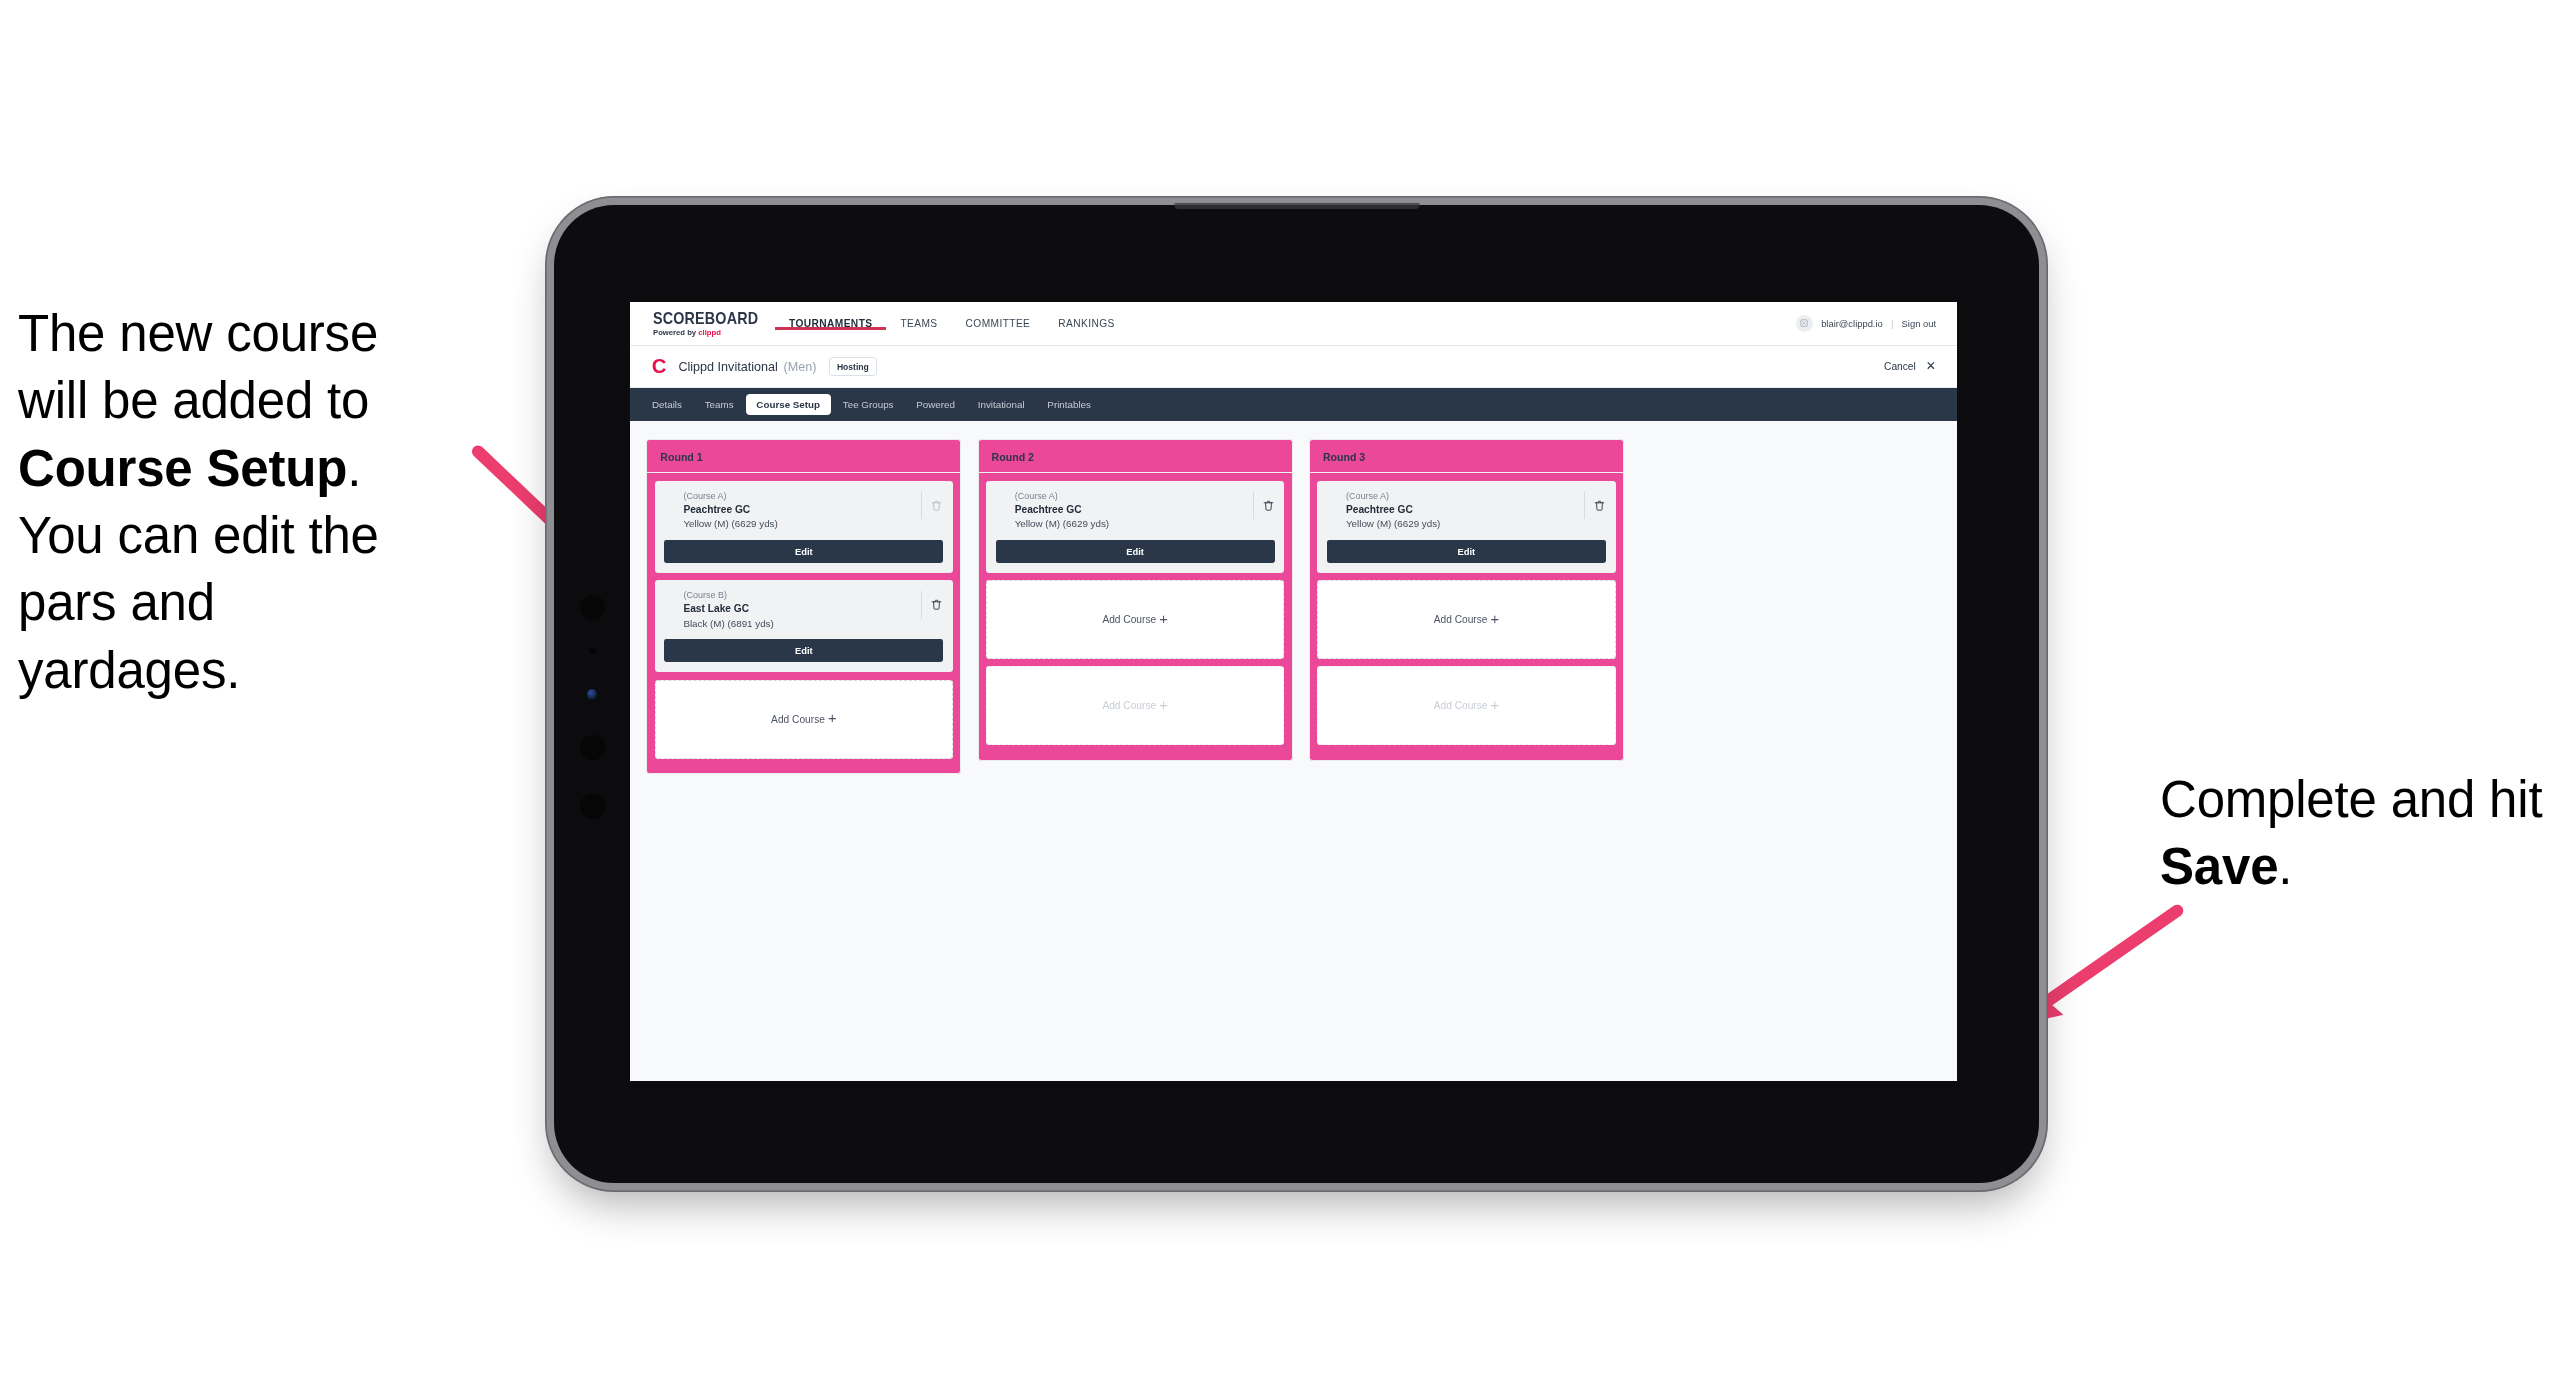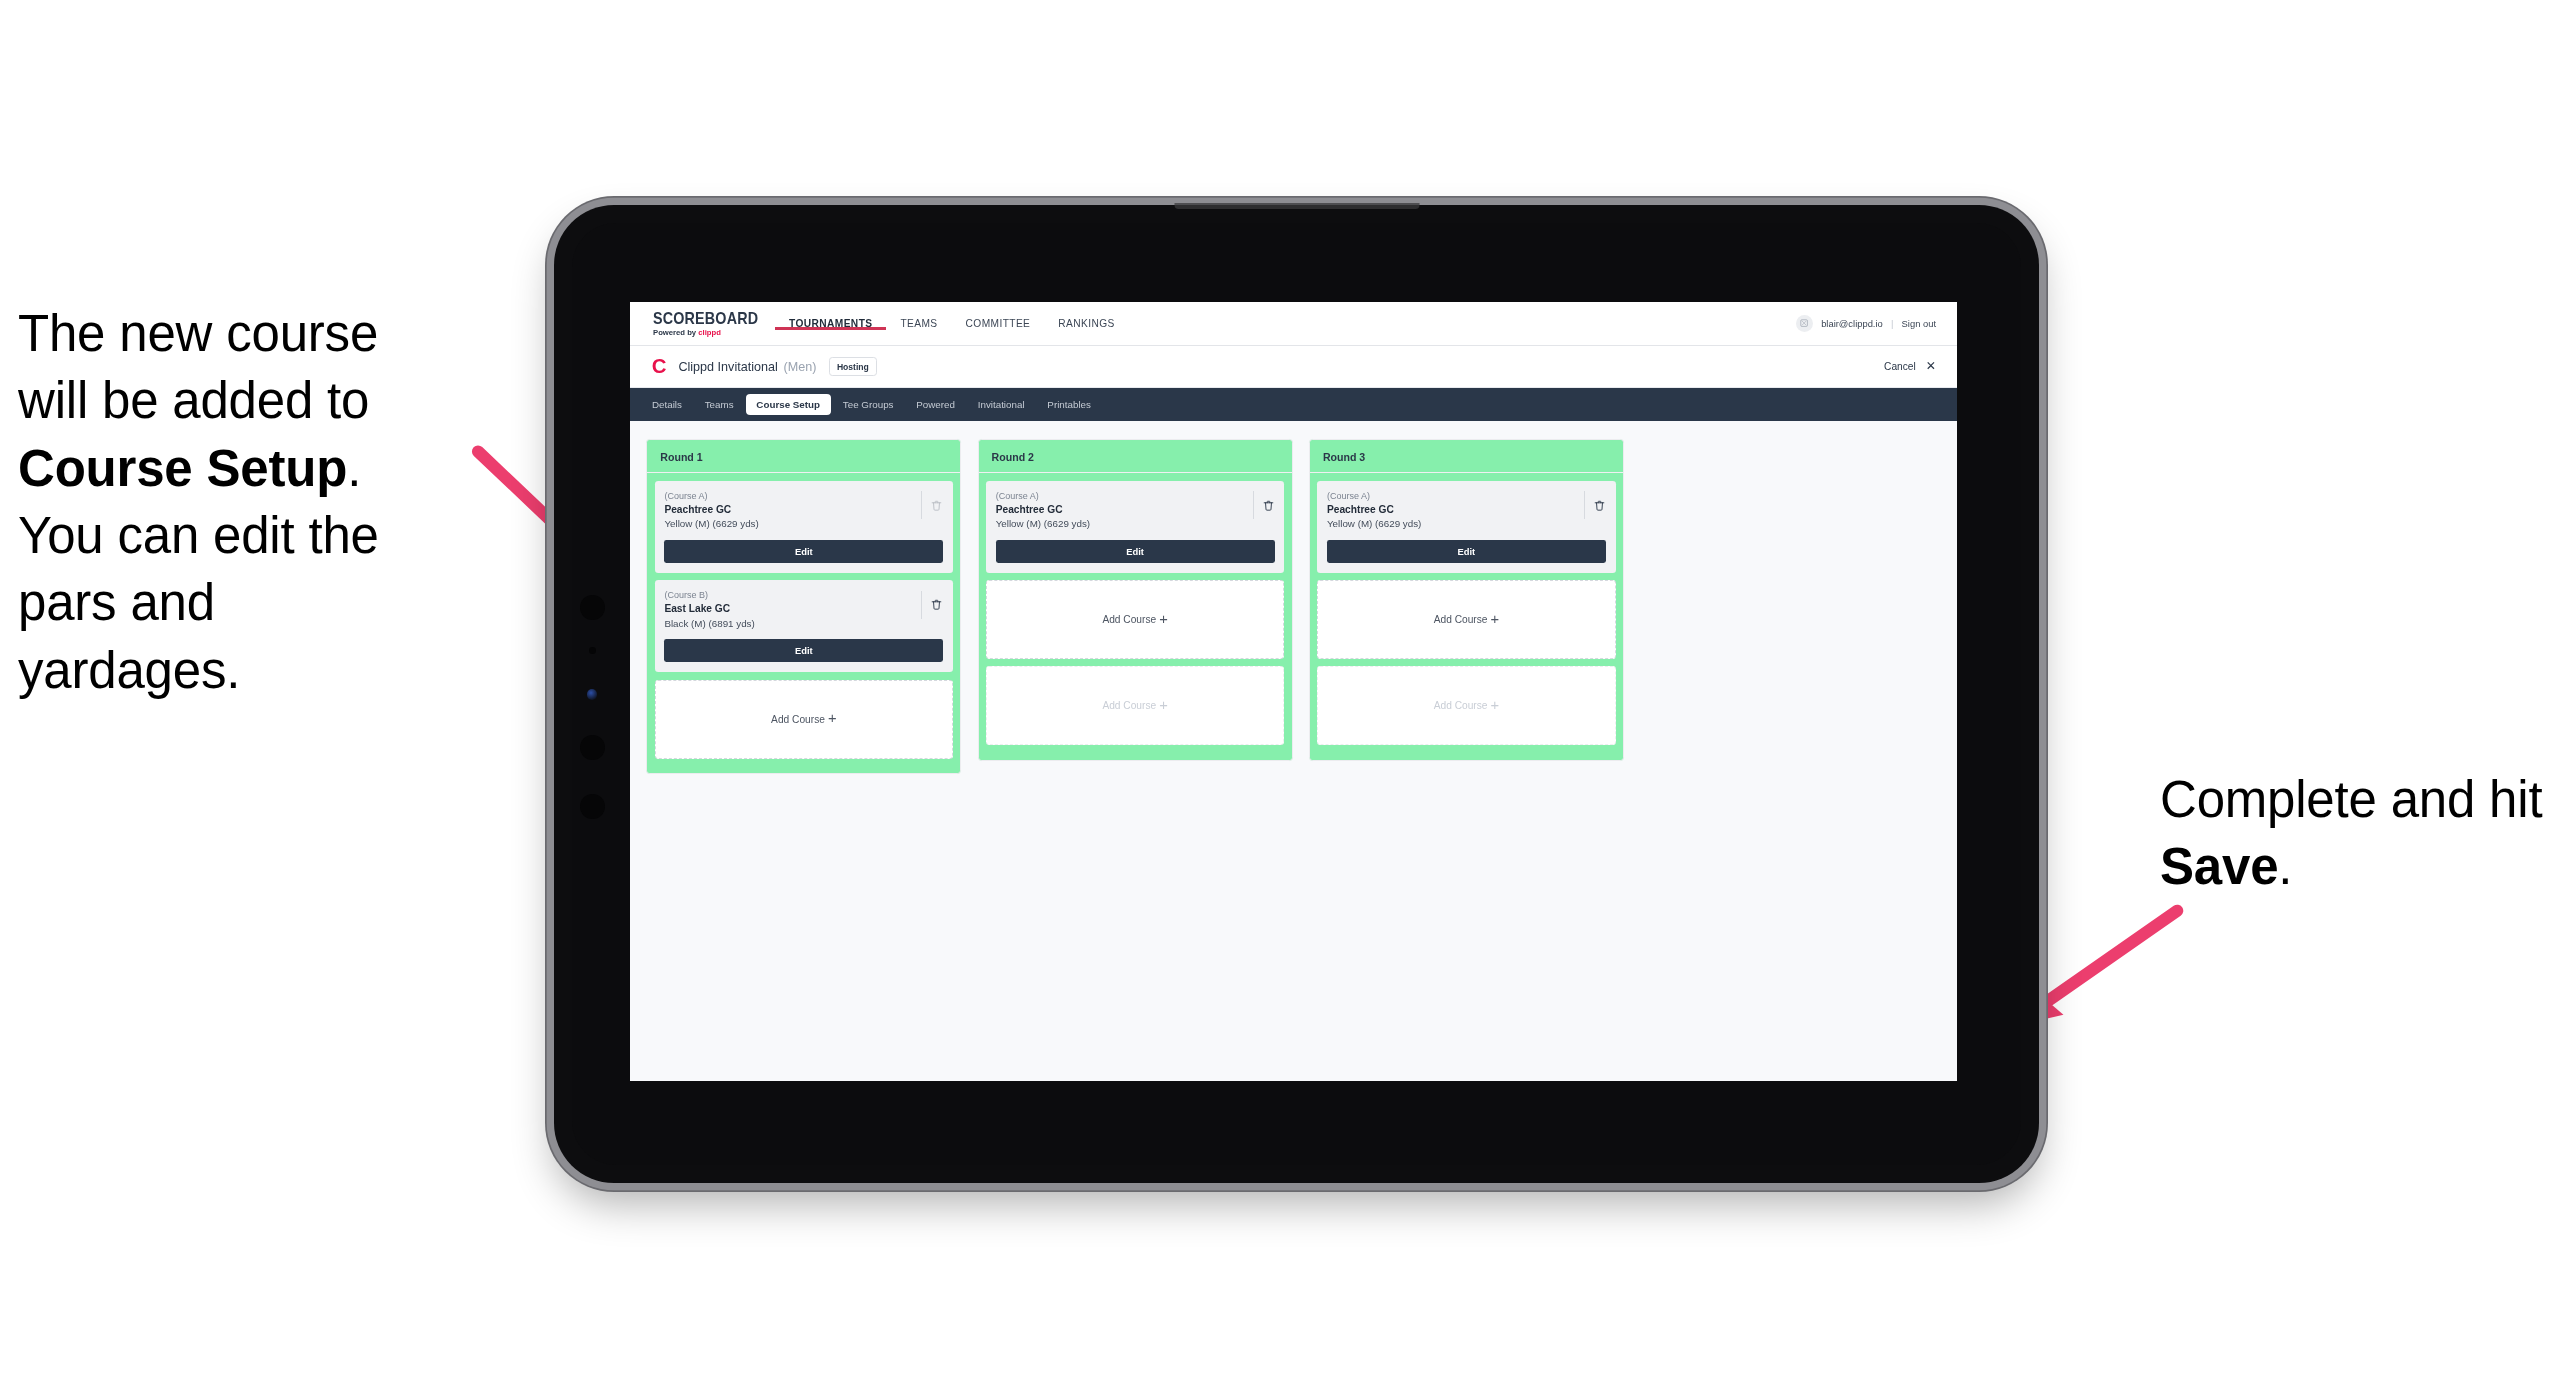--- a/index.html
+++ b/index.html
@@ -211,21 +211,21 @@
     background: #f8f9fb;
     height: 662px;
     padding: 18px 16.3px 0 16.3px;
     box-sizing: border-box;
     display: flex;
     gap: 16.3px;
     align-items: flex-start;
   }
   .round-column {
     width: 315px;
-    background: #86efac;
+    background: #ec4899;
     border: 0.8px solid #ececef;
     border-radius: 3.3px;
     box-sizing: border-box;
     flex: 0 0 auto;
   }
   .round-header {
     padding: 10.6px 13px 9.8px 13px;
     font-size: 10.6px;
     font-weight: 600;
     color: #2b3748;
@@ -234,21 +234,21 @@
   .round-body { padding: 7.3px 7.3px 7.3px 7.3px; }
 
   .course-card {
     background: #f1f2f4;
     border-radius: 3.3px;
     padding: 9px 9.8px 9.8px 9.8px;
     margin-bottom: 7.3px;
     position: relative;
   }
   .course-card-head { display: flex; align-items: flex-start; }
-  .course-card-info { flex: 1; min-width: 0; }
+  .course-card-info { flex: 1; min-width: 0; margin-left: 19px; }
   .course-label { font-size: 9px; color: #7b8390; line-height: 1.35; }
   .course-name  { font-size: 10.2px; color: #232c39; font-weight: 700; line-height: 1.5; }
   .course-tee   { font-size: 9.8px; color: #434c5a; line-height: 1.4; }
   .card-actions { display: flex; align-items: center; gap: 8.2px; padding-top: 1.6px; }
   .card-vrule { width: 0.8px; height: 28px; background: #d7dadf; }
   .trash-icon { width: 13px; height: 13px; display:block; cursor: pointer; }
   .trash-icon.disabled { opacity: 0.28; cursor: default; }
   .edit-button {
     margin-top: 9px;
     display: block;

